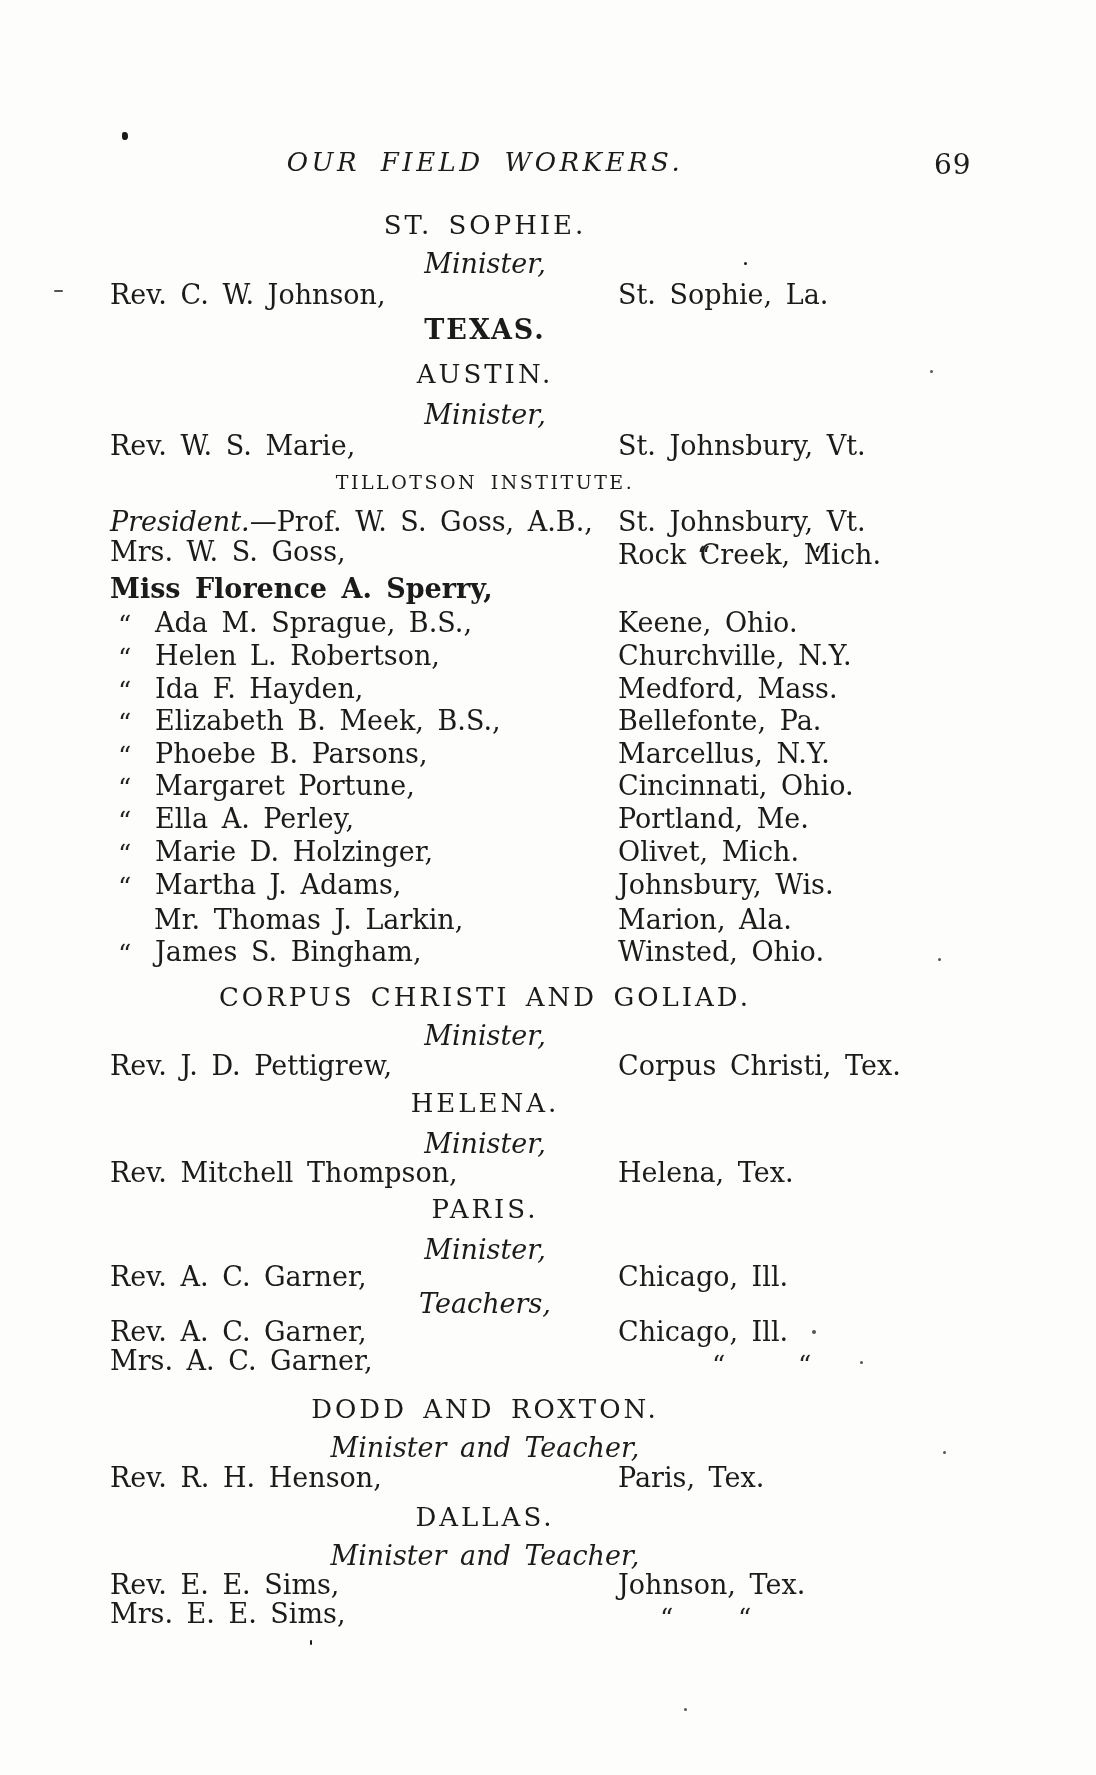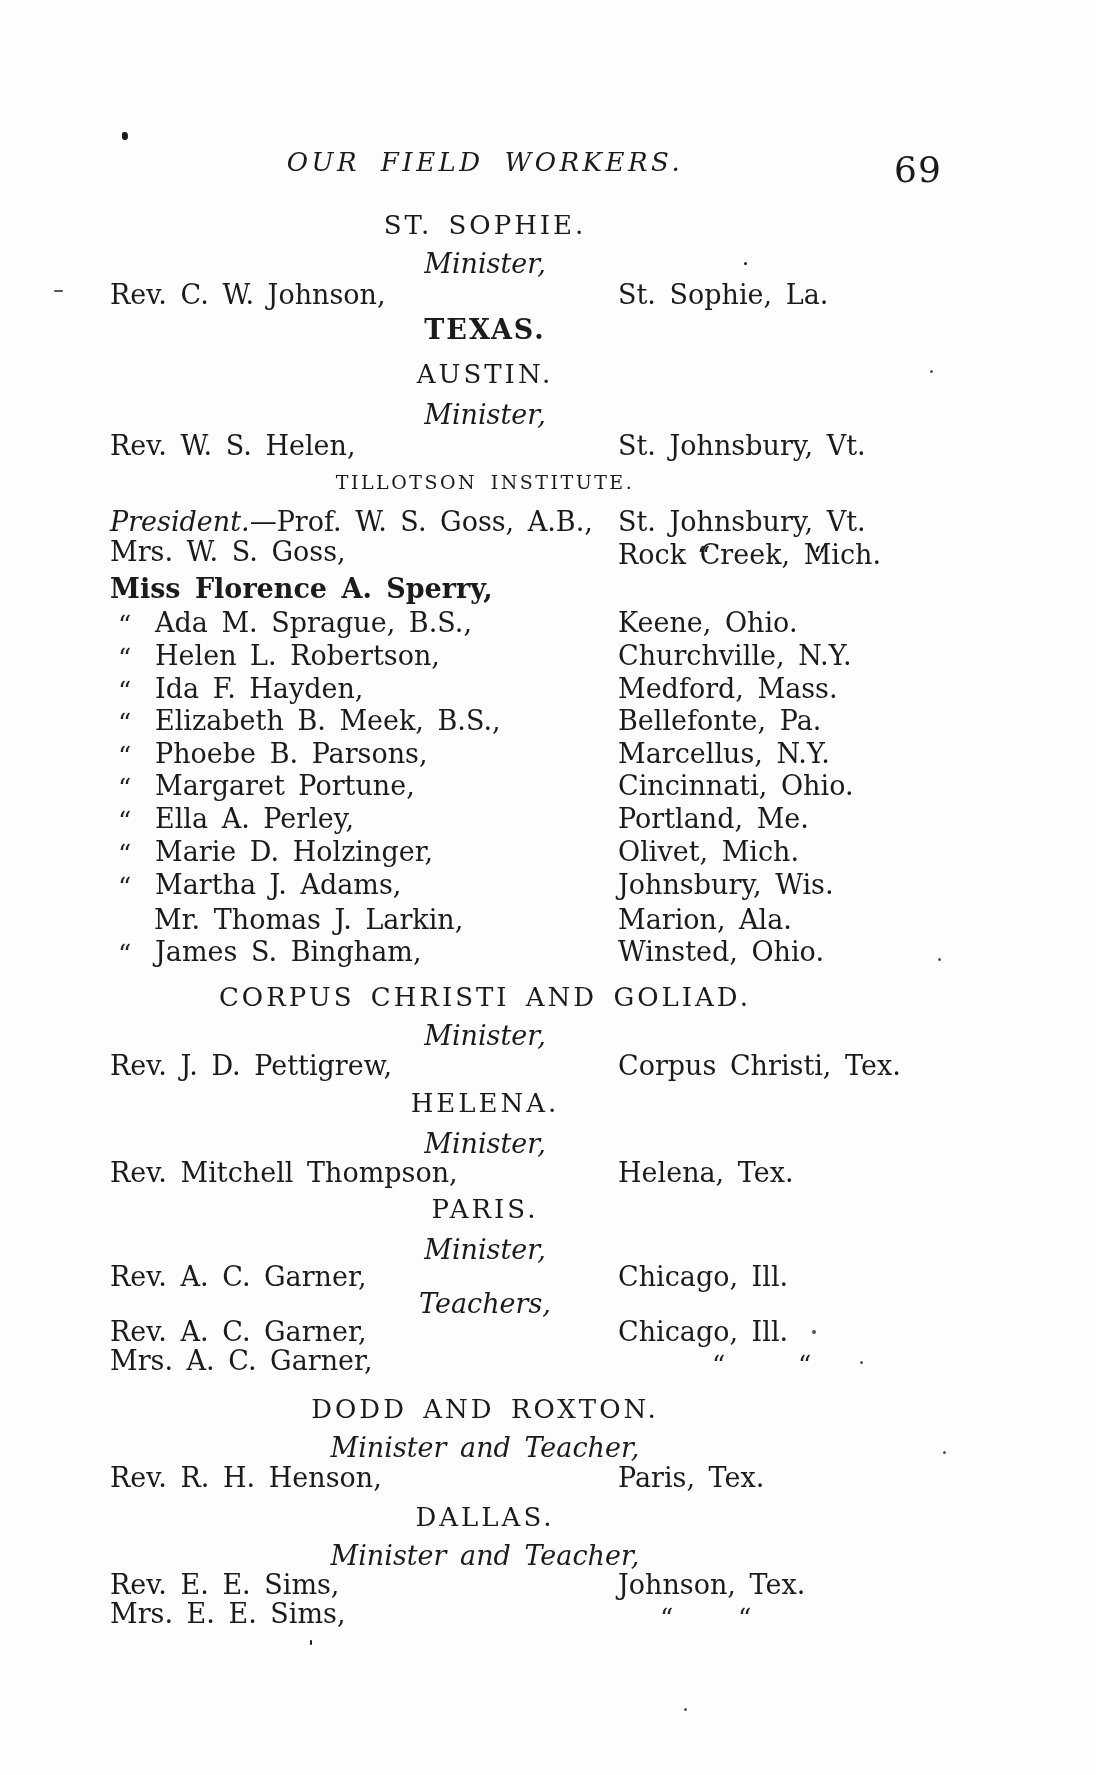--- a/index.html
+++ b/index.html
@@ -15,21 +15,21 @@
   .center{left:110px;width:750px;text-align:center;}
   .heading{font-size:26px;letter-spacing:3px;}
   .heading-sm{font-size:19px;letter-spacing:2.5px;}
   .bold{font-weight:bold;letter-spacing:2px;font-size:27px;}
   .italic{font-style:italic;}
   .role{font-style:italic;font-size:27px;}
   .name{left:110px;}
   .name-indent{left:155px;}
   .loc{left:618px;}
   .running-title{left:110px;width:750px;text-align:center;font-style:italic;font-size:26px;letter-spacing:3.5px;word-spacing:9px;}
-  .pagenum{left:894px;font-size:36px;letter-spacing:1px;}
+  .pagenum{left:934px;font-size:28px;letter-spacing:1px;}
   .ditto{position:absolute;font-size:26px;color:#222;}
   .speck{position:absolute;background:#1b1b1b;border-radius:50%;}
   .speck.faint{background:#555;}
 </style>
 </head>
 <body>
 
 <div class="page">
 
   <div class="speck" style="left:122px;top:132px;width:6px;height:8px;border-radius:40% 60% 55% 45%;"></div>
@@ -47,21 +47,21 @@
 
   <div class="line center heading" style="top:211px;">ST. SOPHIE.</div>
   <div class="line center role" style="top:249px;">Minister,</div>
   <div class="line name" style="top:280px;">Rev. C. W. Johnson,</div>
   <div class="line loc" style="top:280px;">St. Sophie, La.</div>
 
   <div class="line center bold" style="top:315px;">TEXAS.</div>
 
   <div class="line center heading" style="top:360px;">AUSTIN.</div>
   <div class="line center role" style="top:400px;">Minister,</div>
-  <div class="line name" style="top:431px;">Rev. W. S. Helen,</div>
+  <div class="line name" style="top:431px;">Rev. W. S. Marie,</div>
   <div class="line loc" style="top:431px;">St. Johnsbury, Vt.</div>
 
   <div class="line center heading-sm" style="top:472px;">TILLOTSON INSTITUTE.</div>
 
   <div class="line name" style="top:507px;">
     <span class="italic">President.</span><span>—Prof. W. S. Goss, A.B.,</span>
   </div>
   <div class="line loc" style="top:507px;">St. Johnsbury, Vt.</div>
 
   <div class="line name" style="top:537px;">Mrs. W. S. Goss,</div>

